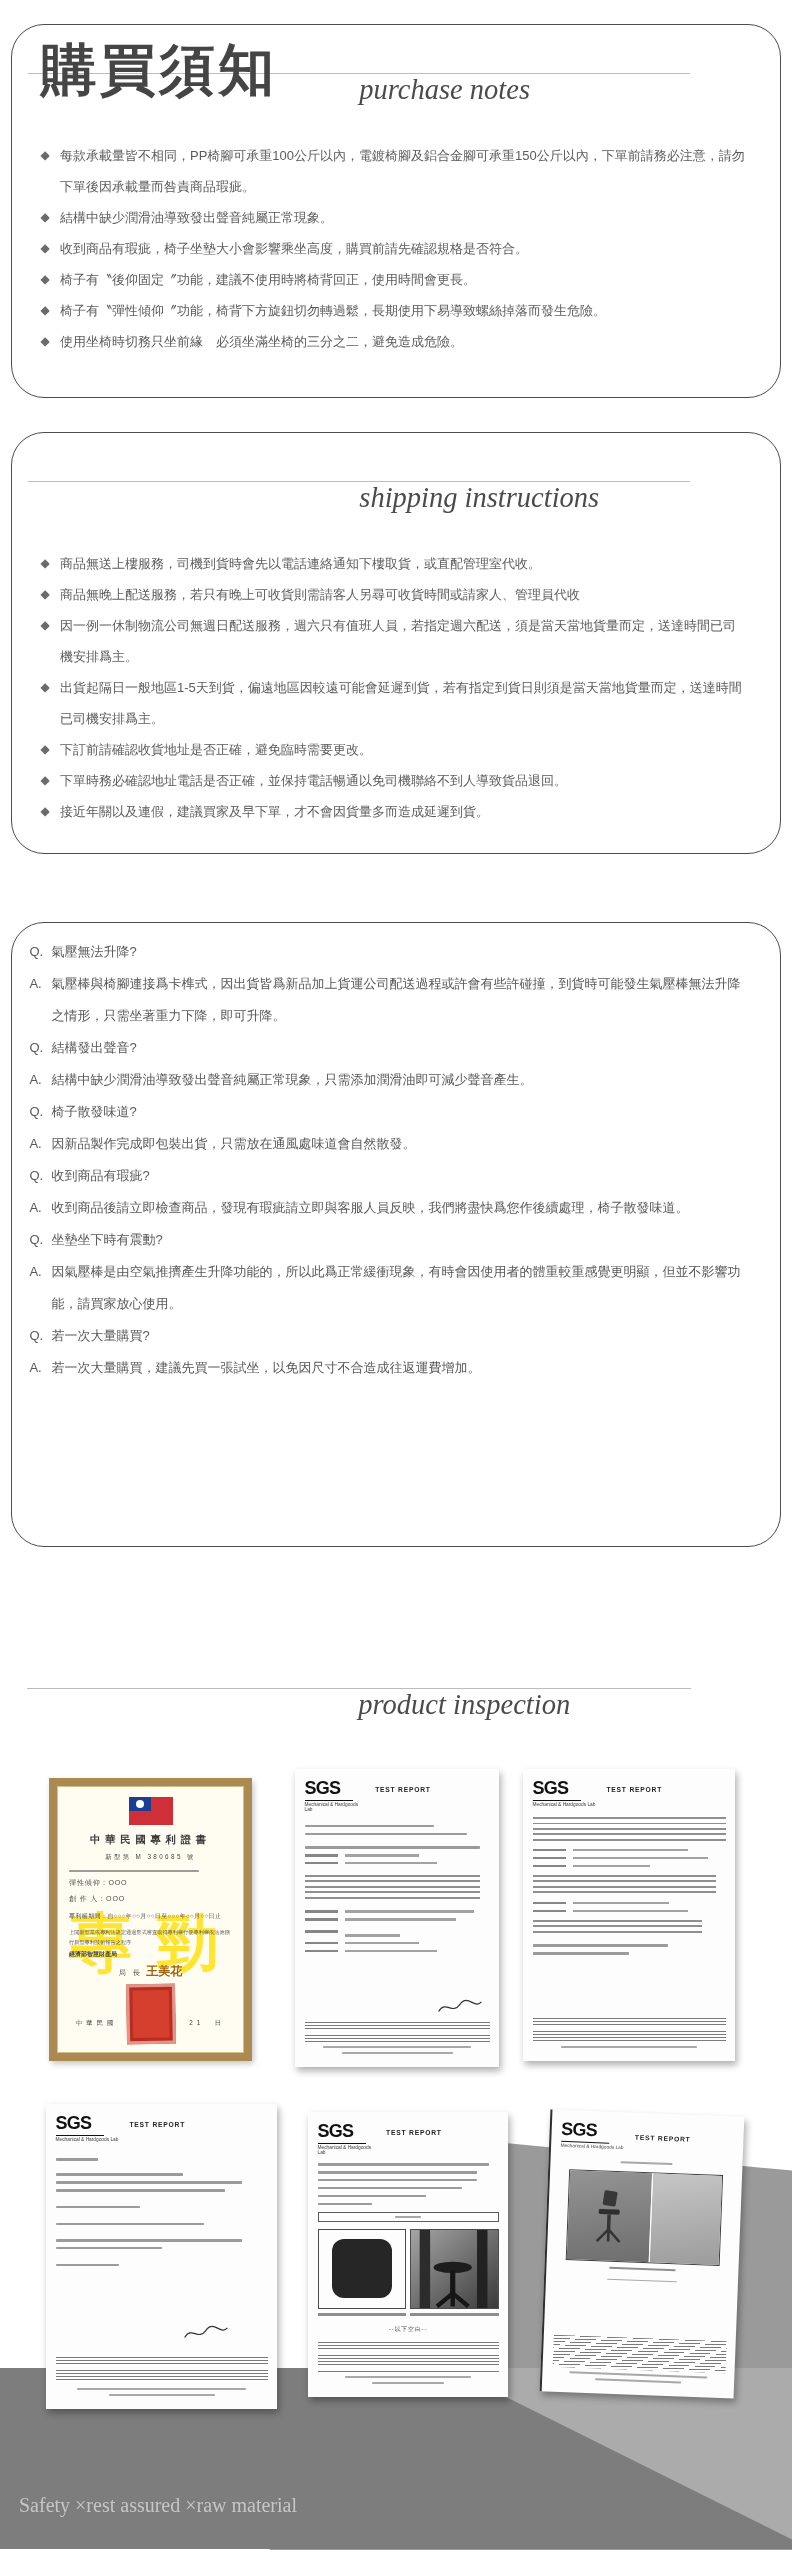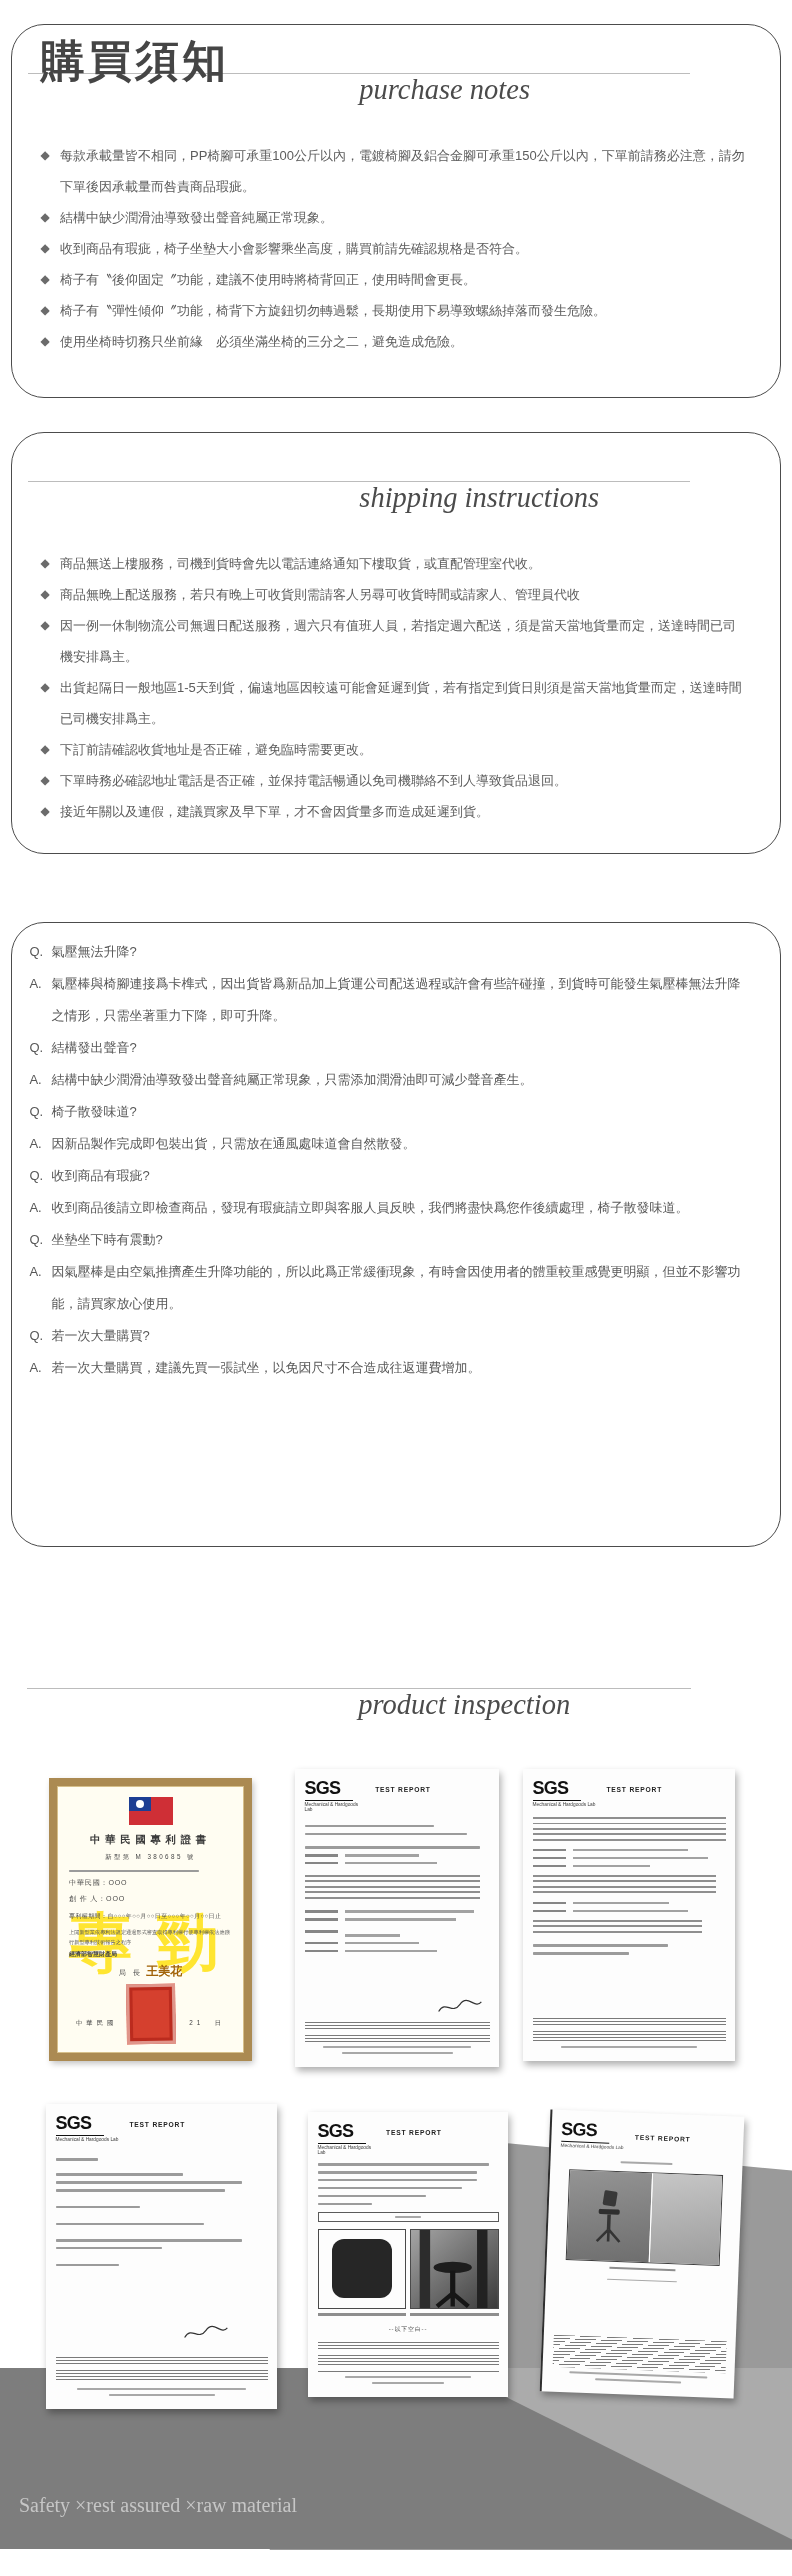--- a/index.html
+++ b/index.html
@@ -6,21 +6,21 @@
   .page{position:relative;width:793px;height:2576px;background:#fff;overflow:hidden;
         font-family:"Liberation Sans","DejaVu Sans",sans-serif;color:#565656;}
   
   .box{position:absolute;left:11px;right:12px;border:1.6px solid #4c4c4c;border-radius:33px;background:#fff;box-sizing:border-box;}
   #box1{top:24px;height:374px;}
   #box2{top:432px;height:422px;}
   #box3{top:922px;height:625px;}
   
   .hdr{position:relative;height:91px;margin:12.7px 11px 0 14.3px;}
   .hline{position:absolute;left:1.6px;right:79px;top:35px;height:0.8px;background:#bcbcbc;}
-  .zh{position:absolute;left:14.3px;top:-9.5px;font-size:44px;font-weight:bold;color:#454545;letter-spacing:3.2px;line-height:1.5;}
+  .zh{position:absolute;left:14.3px;top:-9.5px;font-size:56px;font-weight:bold;color:#454545;letter-spacing:3.2px;line-height:1.5;}
   .en{position:absolute;left:333px;top:36px;font-size:28.5px;font-style:italic;color:#4b4b4b;
       font-family:"Liberation Serif","DejaVu Serif",serif;white-space:nowrap;}
   #insp-hdr-wrap{position:absolute;top:1640px;left:11px;right:12px;}
   
   ul.bullets{list-style:none;margin:11px 0 0 0;padding:0 32px 0 28.5px;}
   ul.bullets li{display:flex;gap:10.3px;line-height:31px;font-size:13px;color:#5c5c5c;}
   .dia{color:#6b6b6b;font-size:12px;flex:0 0 auto;}
   .btxt{flex:1;}
   
   .qa{margin:12.7px 0 0 0;padding:0 36px 0 17.4px;}
@@ -244,21 +244,21 @@
     <div class="cert-inner">
       <div class="wm">專勁</div>
       <div class="flag">
           <span class="canton"></span>
           <span class="sun"></span>
         </div>
       <div class="cert-title">中華民國專利證書</div>
       <div class="cert-serial">新型第 M 380685 號</div>
       <div class="cert-rows">
         <div class="bar w80"></div>
-        <div class="cert-owner">中華民國：OOO</div>
+        <div class="cert-owner">彈性傾仰：OOO</div>
         <div class="cert-creator">創 作 人：OOO</div>
         <div class="cert-term">專利權期間：自○○○年○○月○○日至○○○年○○月○○日止</div>
       </div>
       <div class="cert-law">上開新型業依專利法規定通過形式審查取得專利權行使專利權依法應踐行新型專利技術報告之程序</div>
       <div class="cert-bureau">經濟部智慧財產局</div>
       <div class="cert-director">
         <span>局　長</span><b>王美花</b>
       </div>
       <div class="cert-date">中華民國　　年　　月　21　日</div>
       <div class="seal"></div>

